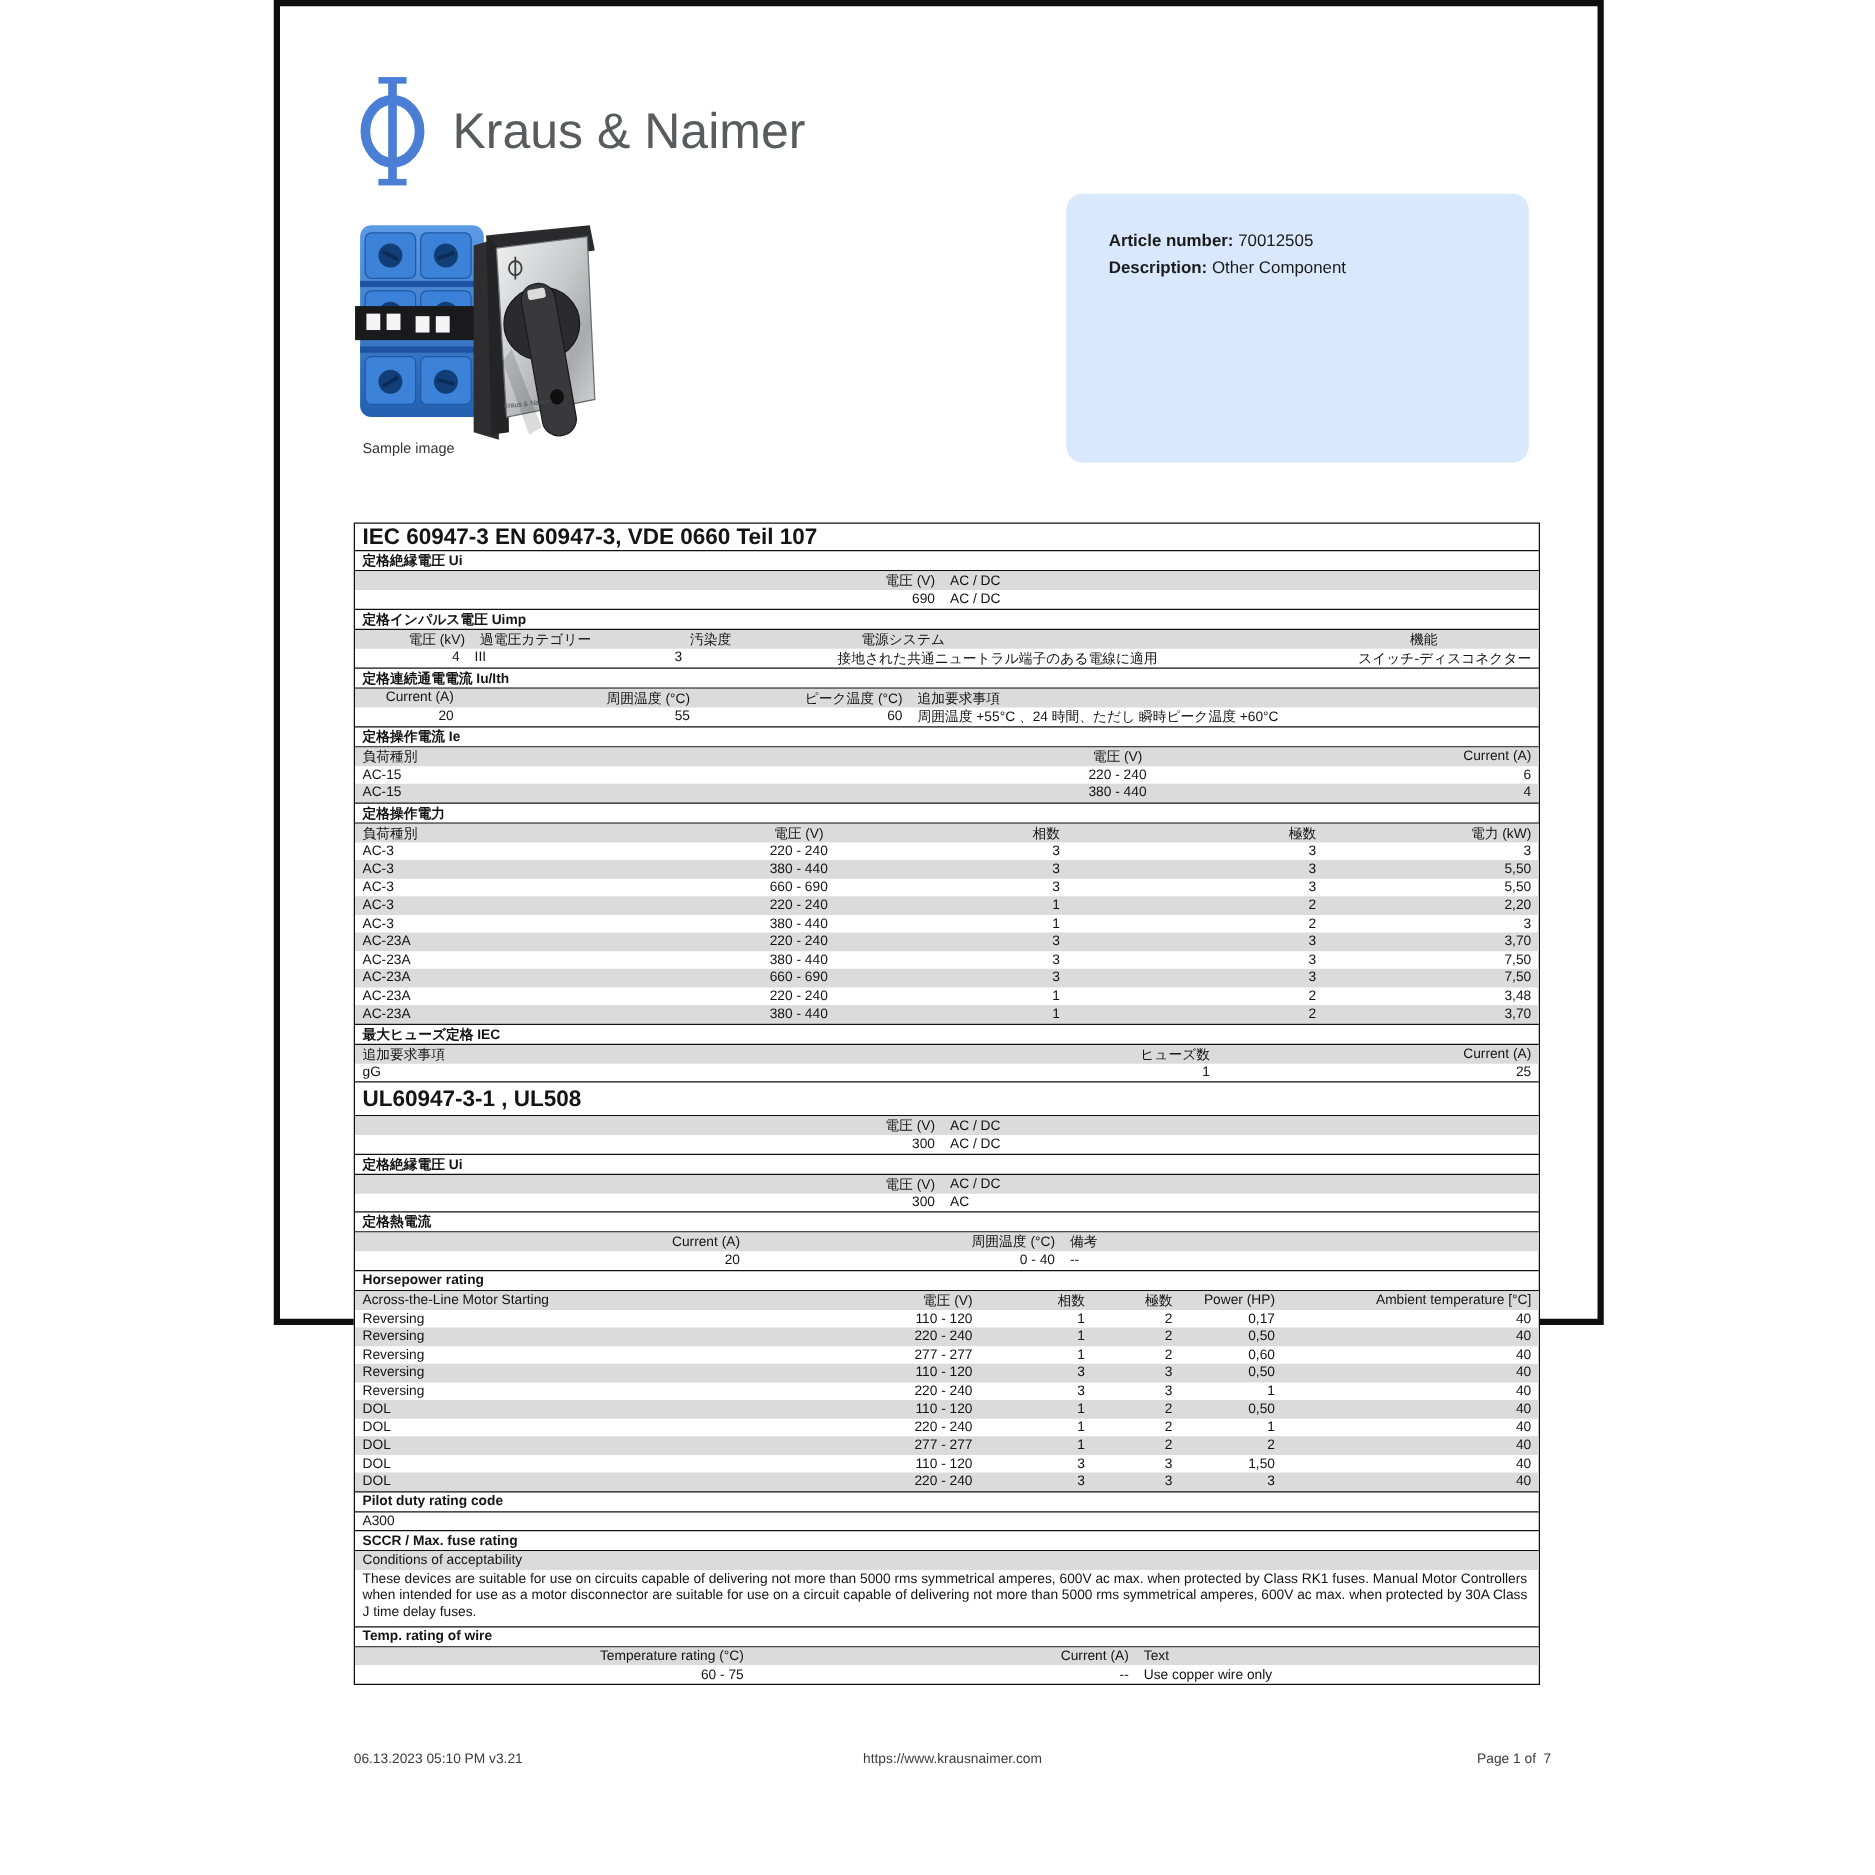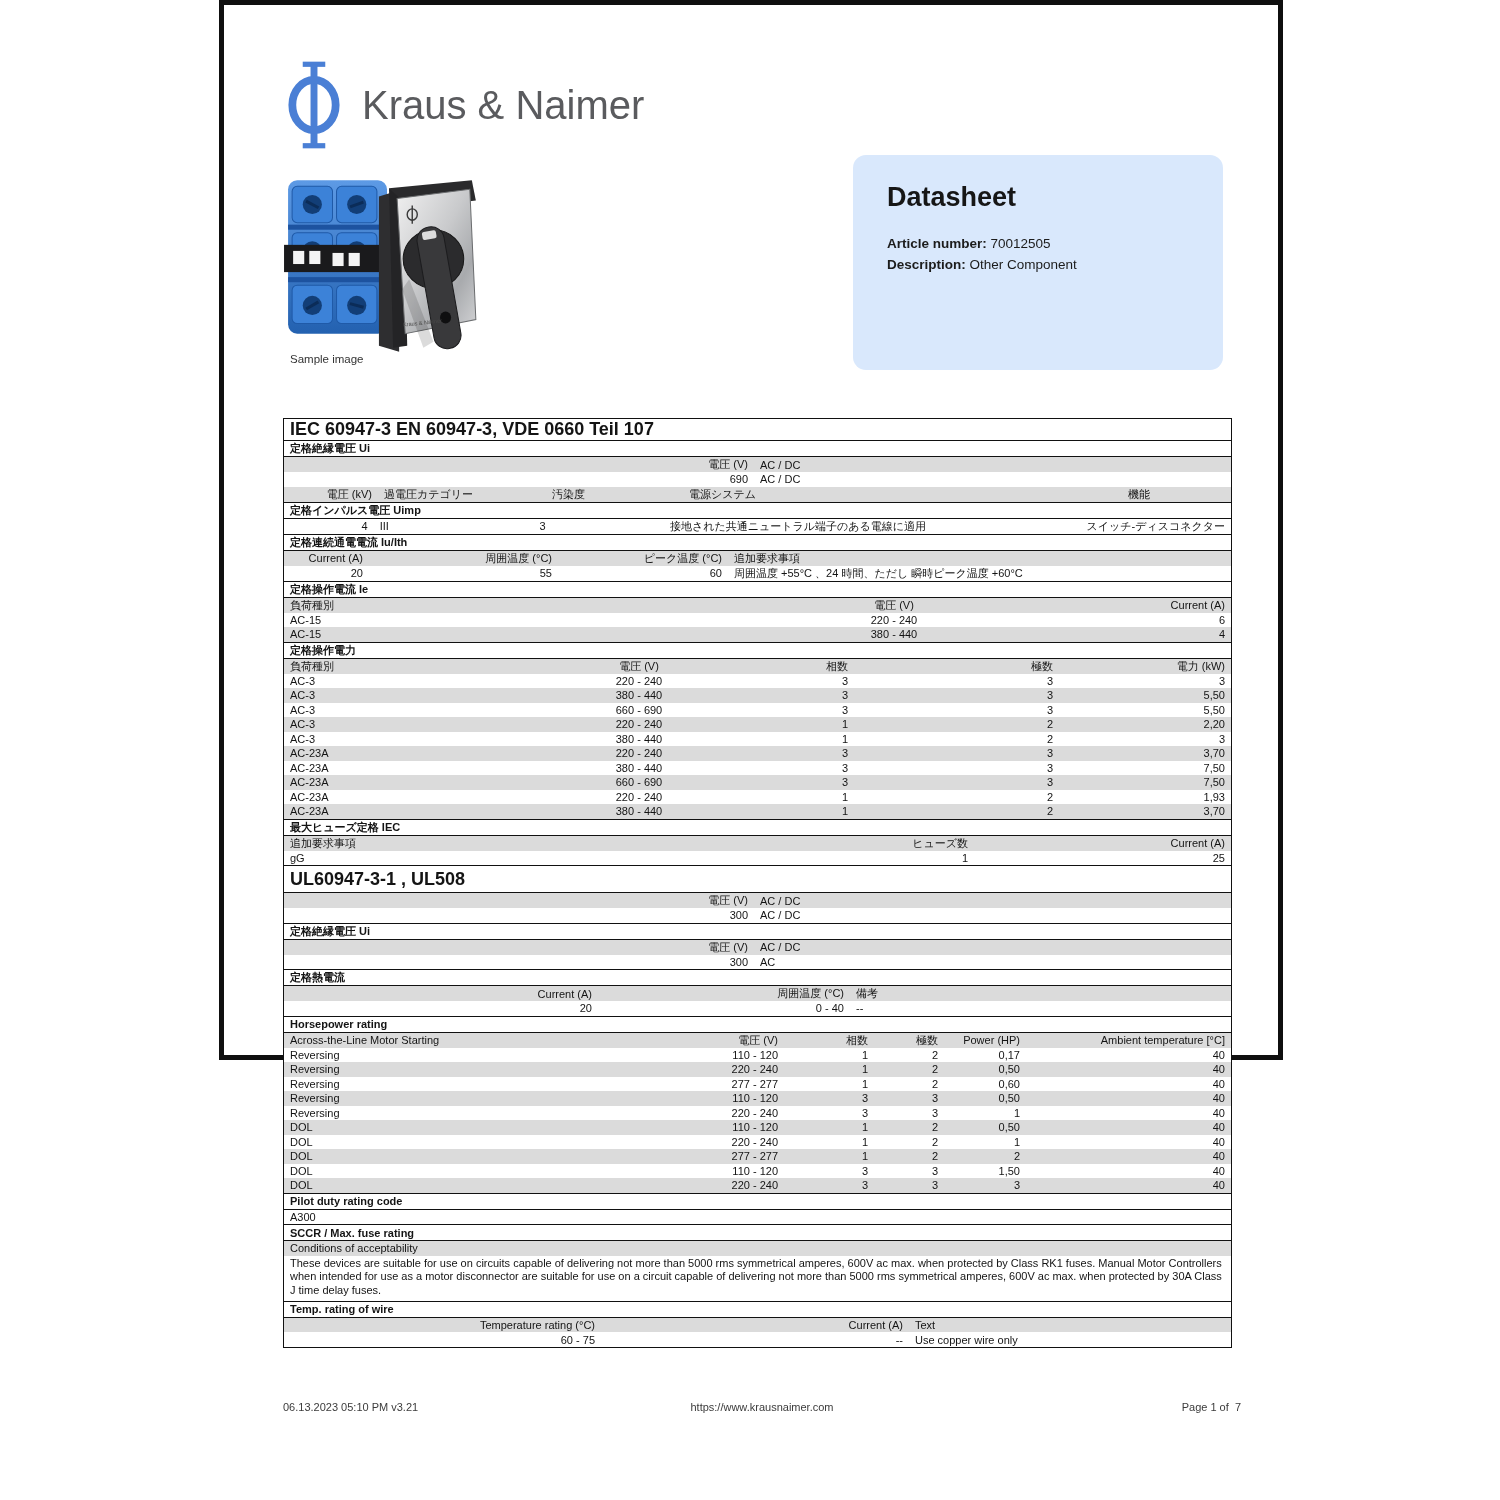--- a/index.html
+++ b/index.html
@@ -131,50 +131,49 @@
       <rect x="139" y="66" width="27" height="122" rx="13" fill="#39393b" stroke="#1c1c1e" transform="rotate(-10 152 98)"></rect>
       <rect x="145" y="70" width="14" height="8" rx="2" fill="#dcdcdc" transform="rotate(-10 152 98)"></rect>
       <ellipse cx="164" cy="156" rx="5.5" ry="6" fill="#0f0f10"></ellipse>
     </g>
     <text x="122" y="165" font-size="5.5" fill="#4a4a4a" transform="rotate(-6 122 165)">Kraus &amp; Naimer</text>
   </svg>
 
   <div class="caption">Sample image</div>
 
   <aside class="ds-box">
-    <h1>Datasheet</h1>
     <div class="ds-line"><b>Article number:</b> <span>70012505</span></div>
     <div class="ds-line"><b>Description:</b> <span>Other Component</span></div>
   </aside>
 
   <div class="spec-table" id="spec-table">
       <div class="trow title-lg" style="min-height: 20px;">
         <div class="cell al" style="flex: 1 1 0%;">IEC 60947-3 EN 60947-3, VDE 0660 Teil 107</div>
       </div>
       <div class="trow title">
         <div class="cell al" style="flex: 1 1 0%;">定格絶縁電圧 Ui</div>
       </div>
       <div class="trow head">
         <div class="cell ar" style="width: 470px;">電圧 (V)</div>
         <div class="cell al" style="flex: 1 1 0%;">AC / DC</div>
       </div>
       <div class="trow data">
         <div class="cell ar" style="width: 470px;">690</div>
         <div class="cell al" style="flex: 1 1 0%;">AC / DC</div>
+      </div>
+      <div class="trow title bt">
+        <div class="cell al" style="flex: 1 1 0%;">定格インパルス電圧 Uimp</div>
       </div>
       <div class="trow head">
         <div class="cell ar" style="width: 94px;">電圧 (kV)</div>
         <div class="cell al" style="width: 168px;">過電圧カテゴリー</div>
         <div class="cell al" style="width: 137px;">汚染度</div>
         <div class="cell al" style="width: 439px;">電源システム</div>
         <div class="cell al" style="flex: 1 1 0%;">機能</div>
       </div>
-      <div class="trow title bt">
-        <div class="cell al" style="flex: 1 1 0%;">定格インパルス電圧 Uimp</div>
-      </div>
       <div class="trow data">
         <div class="cell ar" style="width: 94px;">4</div>
         <div class="cell al" style="width: 168px;">III</div>
         <div class="cell al" style="width: 137px;">3</div>
         <div class="cell al" style="width: 439px;">接地された共通ニュートラル端子のある電線に適用</div>
         <div class="cell al" style="flex: 1 1 0%;">スイッチ-ディスコネクター</div>
       </div>
       <div class="trow title bt">
         <div class="cell al" style="flex: 1 1 0%;">定格連続通電電流 Iu/Ith</div>
       </div>
@@ -272,21 +271,21 @@
         <div class="cell ac" style="width: 310px;">660 - 690</div>
         <div class="cell ar" style="width: 60px;">3</div>
         <div class="cell ar" style="width: 205px;">3</div>
         <div class="cell ar" style="flex: 1 1 0%;">7,50</div>
       </div>
       <div class="trow data">
         <div class="cell al" style="width: 200px;">AC-23A</div>
         <div class="cell ac" style="width: 310px;">220 - 240</div>
         <div class="cell ar" style="width: 60px;">1</div>
         <div class="cell ar" style="width: 205px;">2</div>
-        <div class="cell ar" style="flex: 1 1 0%;">1,93</div>
+        <div class="cell ar" style="flex: 1 1 0%;">3,48</div>
       </div>
       <div class="trow data shade">
         <div class="cell al" style="width: 200px;">AC-23A</div>
         <div class="cell ac" style="width: 310px;">380 - 440</div>
         <div class="cell ar" style="width: 60px;">1</div>
         <div class="cell ar" style="width: 205px;">2</div>
         <div class="cell ar" style="flex: 1 1 0%;">3,70</div>
       </div>
       <div class="trow title bt">
         <div class="cell al" style="flex: 1 1 0%;">最大ヒューズ定格 IEC</div>

